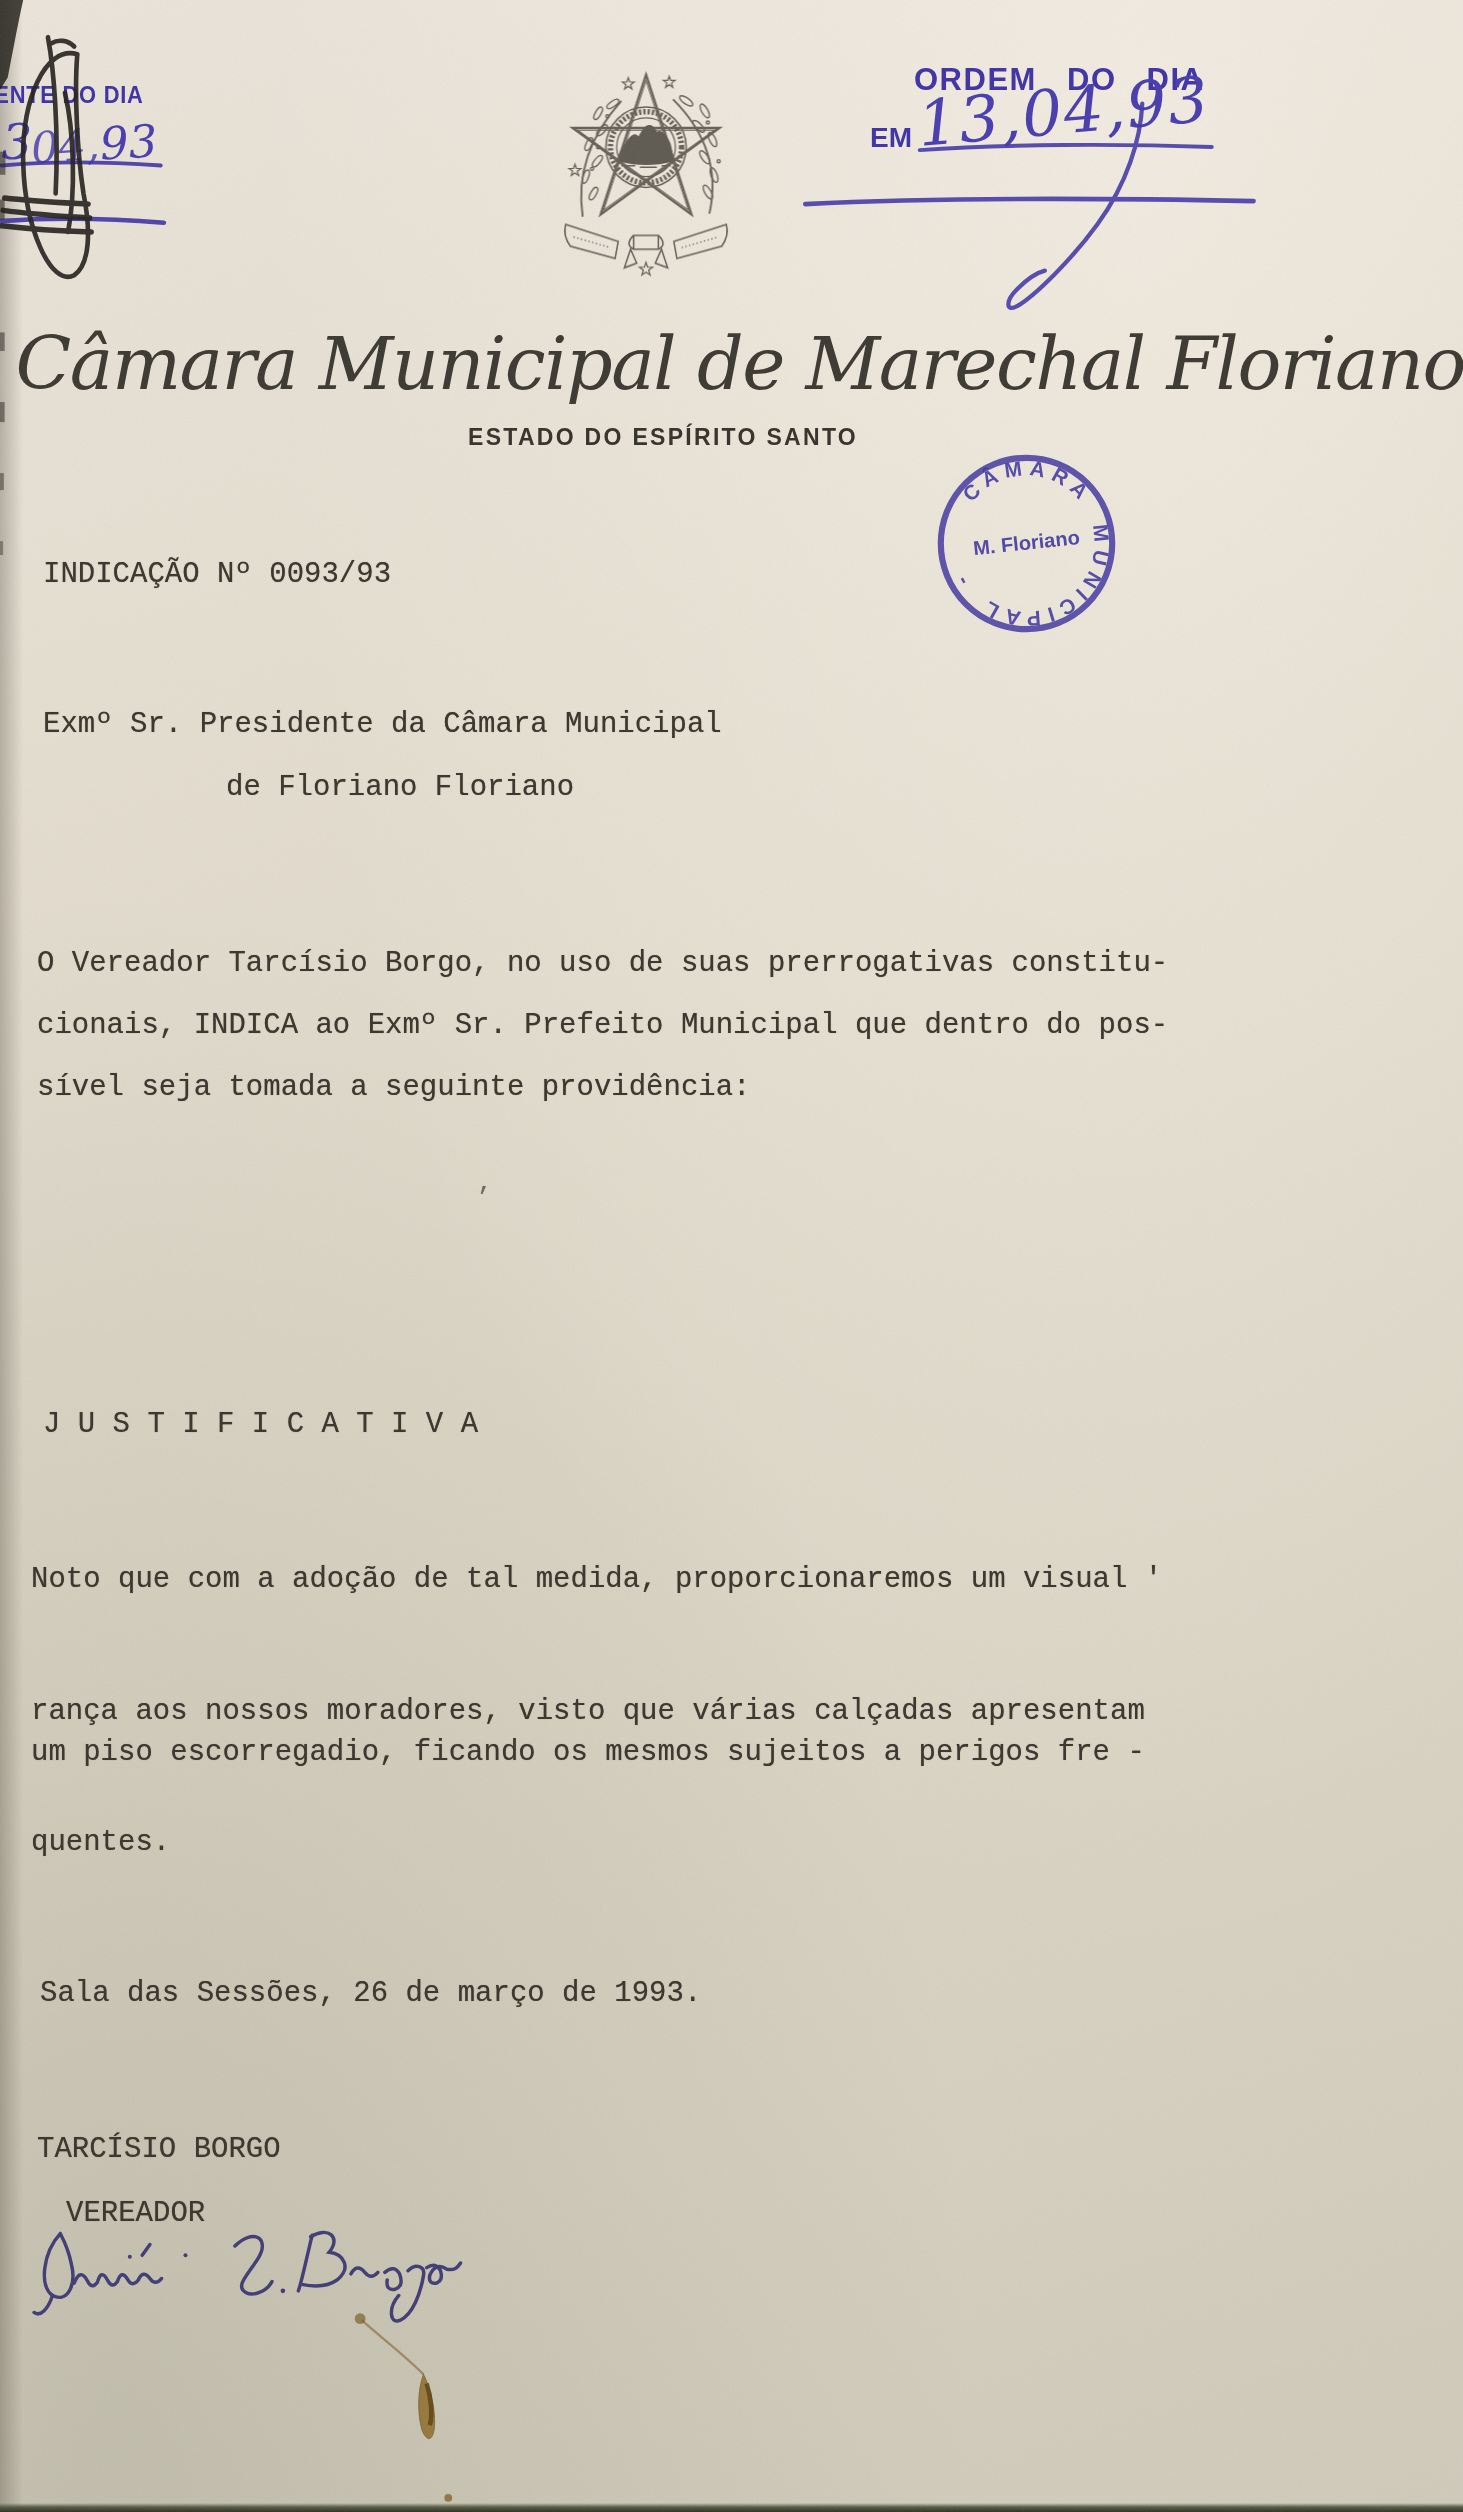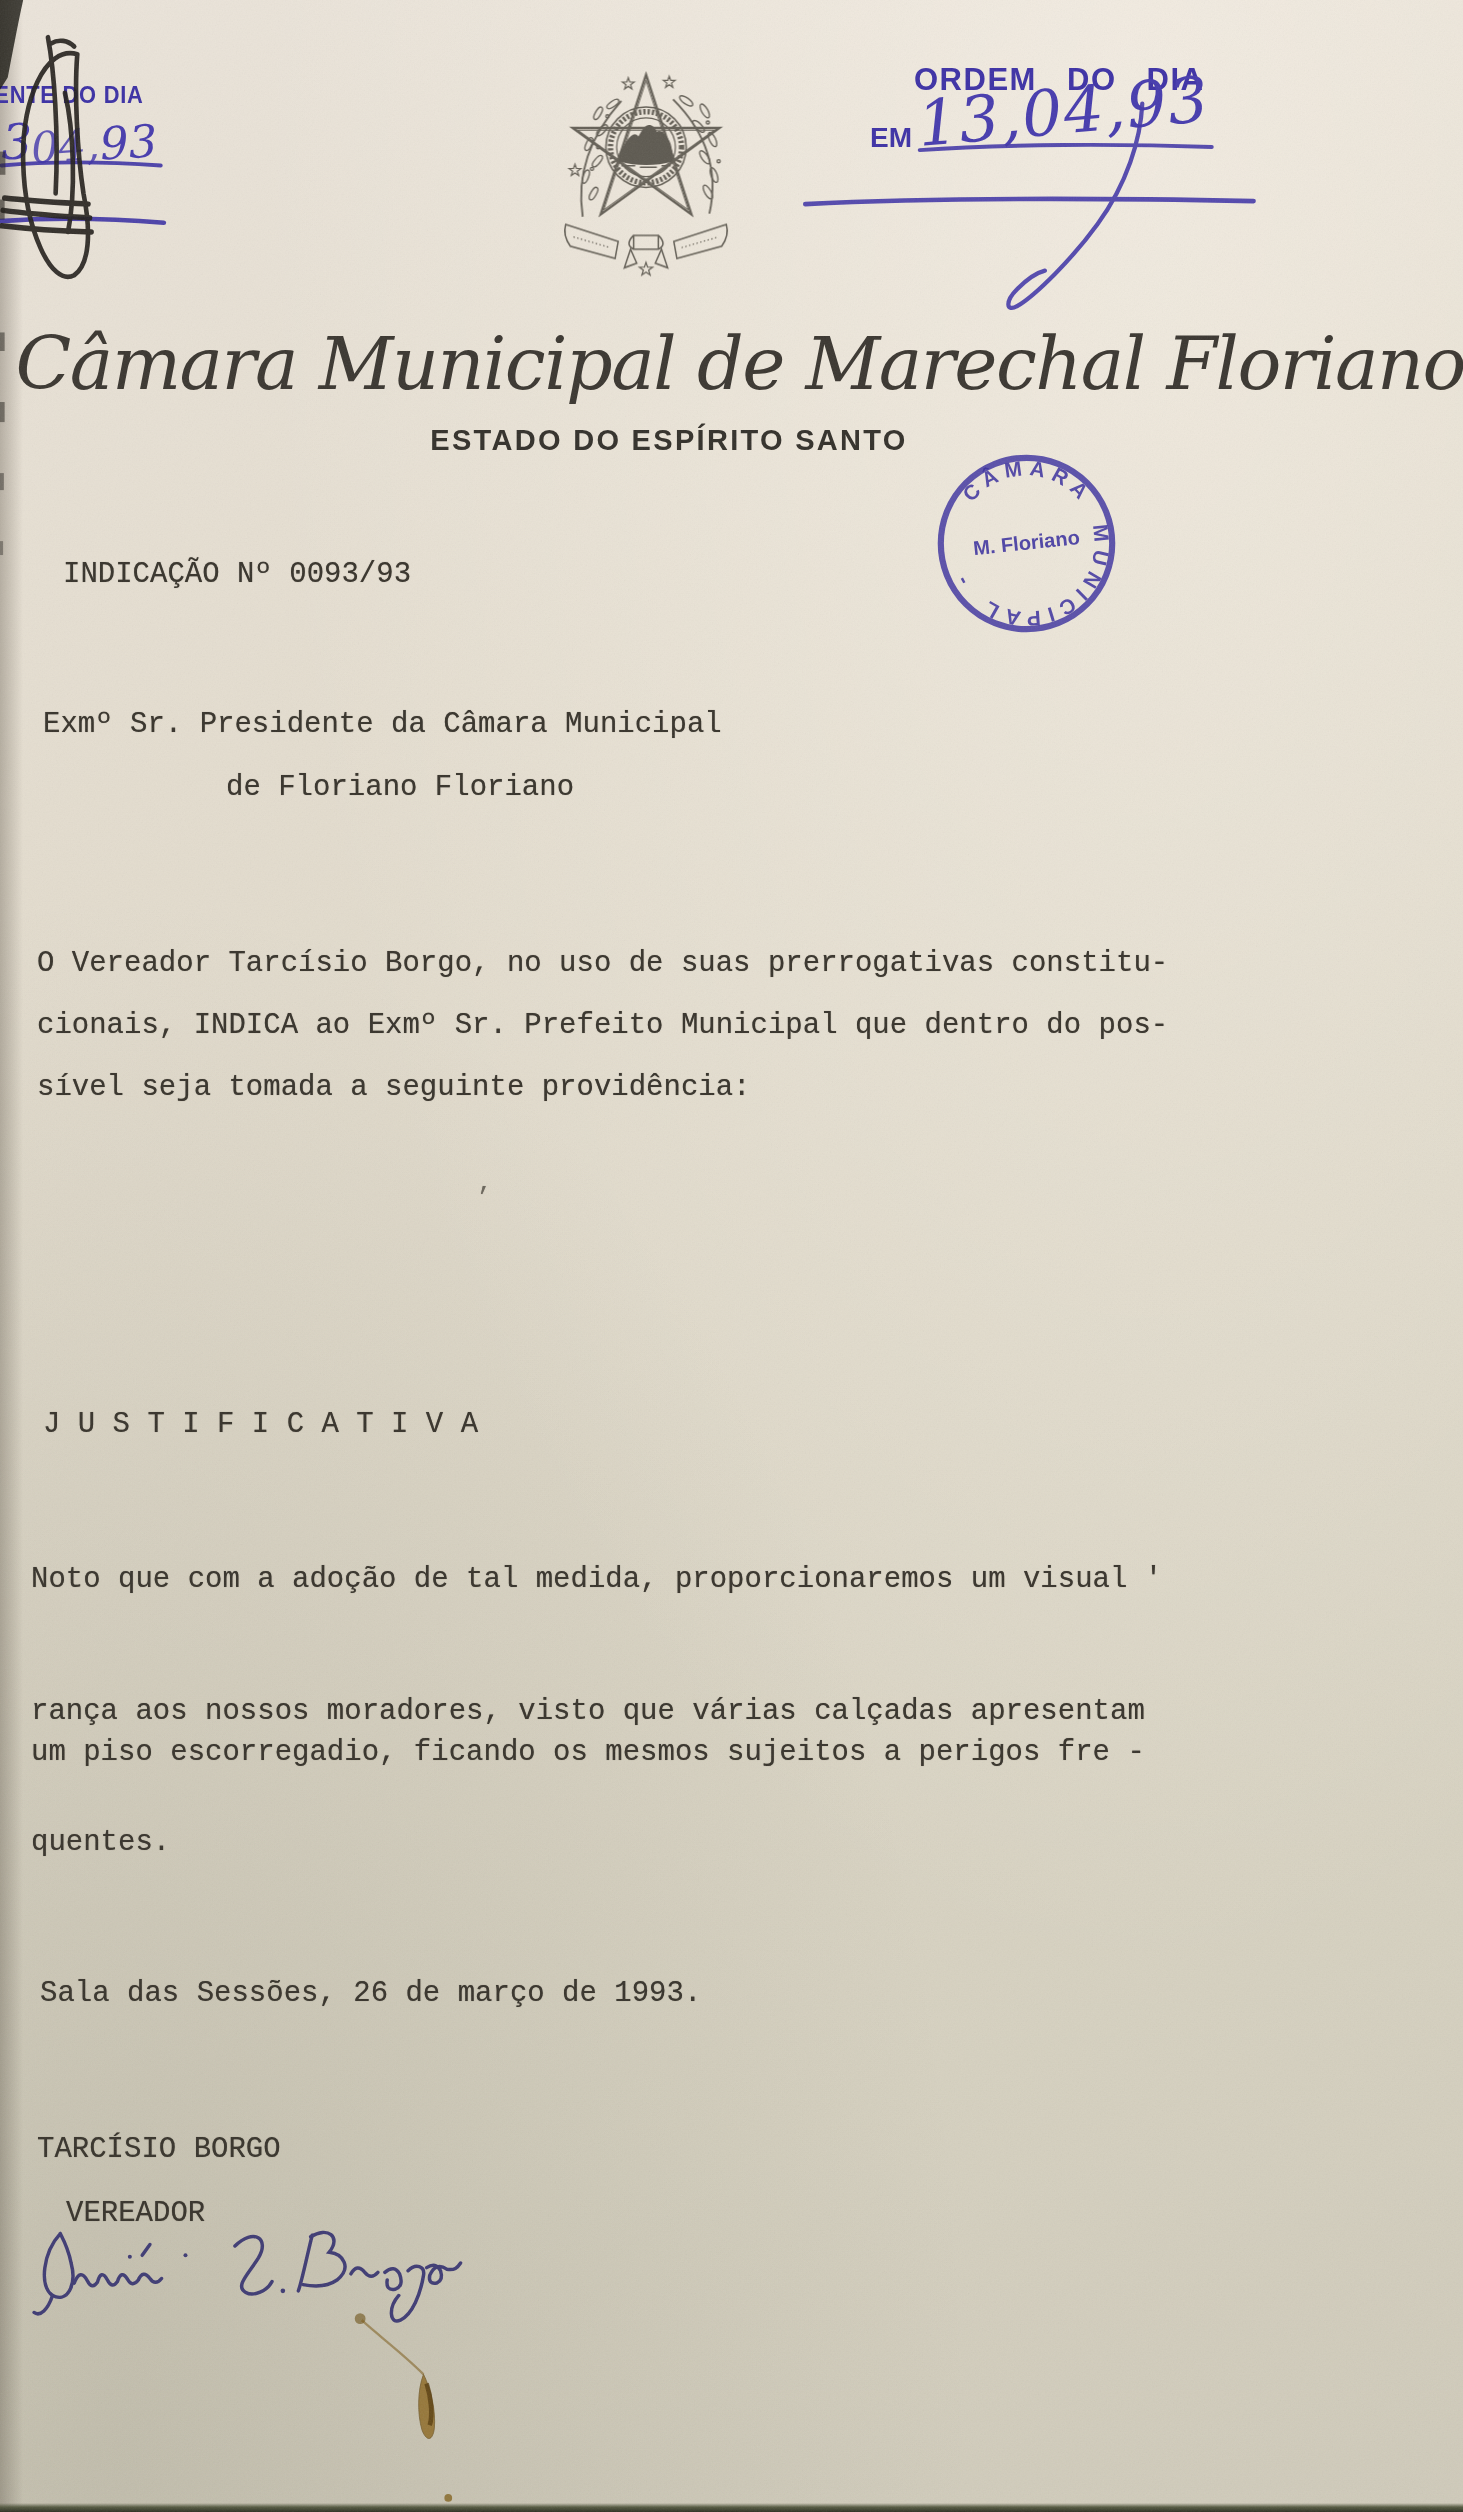--- a/index.html
+++ b/index.html
@@ -12,21 +12,21 @@
                    radial-gradient(ellipse at 8% 97%,rgba(93,92,74,.16),rgba(93,92,74,0) 45%);}
   .leftshadow{left:0;top:0;width:23px;height:100%;
         background:linear-gradient(to right,rgba(70,62,50,.30),rgba(70,62,50,0));}
   .bottomedge{left:0;bottom:0;width:100%;height:9.3px;
         background:linear-gradient(to top,#2e3023,#565b42 55%,rgba(86,91,66,0));}
   .mono{font-family:"Liberation Mono",monospace;color:#38342c;font-size:29px;line-height:1;
         white-space:pre;text-shadow:0 0 0.8px rgba(56,52,44,.6);}
   .stampblue{color:#3c31a5;font-weight:bold;}
   .script-title{font-family:"DejaVu Serif",serif;font-style:italic;font-size:73px;color:#3b3731;
         letter-spacing:-1.5px;white-space:nowrap;}
-  .subtitle{font-weight:bold;font-size:29px;letter-spacing:2.3px;color:#34312b;margin-left:6px;}
+  .subtitle{font-weight:bold;font-size:23px;letter-spacing:2.3px;color:#34312b;}
   .hand{font-family:"DejaVu Serif",serif;font-style:italic;color:#473cae;white-space:nowrap;}
   svg{display:block;}
 </style>
 </head>
 <body>
 
 <div id="page">
 
   <div class="abs lightpatch"></div>
   <div class="abs leftshadow"></div>
@@ -99,21 +99,21 @@
       <path id="ringp" d="M37,125 A88,88 0 1 1 213,125 A88,88 0 1 1 37,125" fill="none"></path>
     </defs>
     <g transform="rotate(35 125 125)" opacity=".85">
       <text font-family="Liberation Sans,sans-serif" font-weight="bold" font-size="27" letter-spacing="8" word-spacing="14" fill="#3a2f9f">
         <textPath href="#ringp" startOffset="2">CÂMARA MUNICIPAL -</textPath>
       </text>
     </g>
     <text x="125" y="133" text-anchor="middle" font-family="Liberation Sans,sans-serif" font-weight="bold" font-size="26" fill="#3a2f9f" opacity=".88" transform="rotate(-6 125 125)">M. Floriano</text>
   </svg>
 
-  <div class="abs mono" style="left:43px;top:560px;margin-left:20px;">INDICAÇÃO Nº 0093/93</div>
+  <div class="abs mono" style="left:43px;top:560px;">INDICAÇÃO Nº 0093/93</div>
 
   <div class="abs mono" style="left:43px;top:710px;">Exmº Sr. Presidente da Câmara Municipal</div>
   <div class="abs mono" style="left:226px;top:773px;">de Floriano Floriano</div>
 
   <div class="abs mono" style="left:37px;top:949px;">O Vereador Tarcísio Borgo, no uso de suas prerrogativas constitu-</div>
   <div class="abs mono" style="left:37px;top:1011px;">cionais, INDICA ao Exmº Sr. Prefeito Municipal que dentro do pos-</div>
   <div class="abs mono" style="left:37px;top:1073px;">sível seja tomada a seguinte providência:</div>
 
   <div class="abs mono" style="left:478px;top:1173px;font-size:23px;color:#6b665c;">,</div>
 

